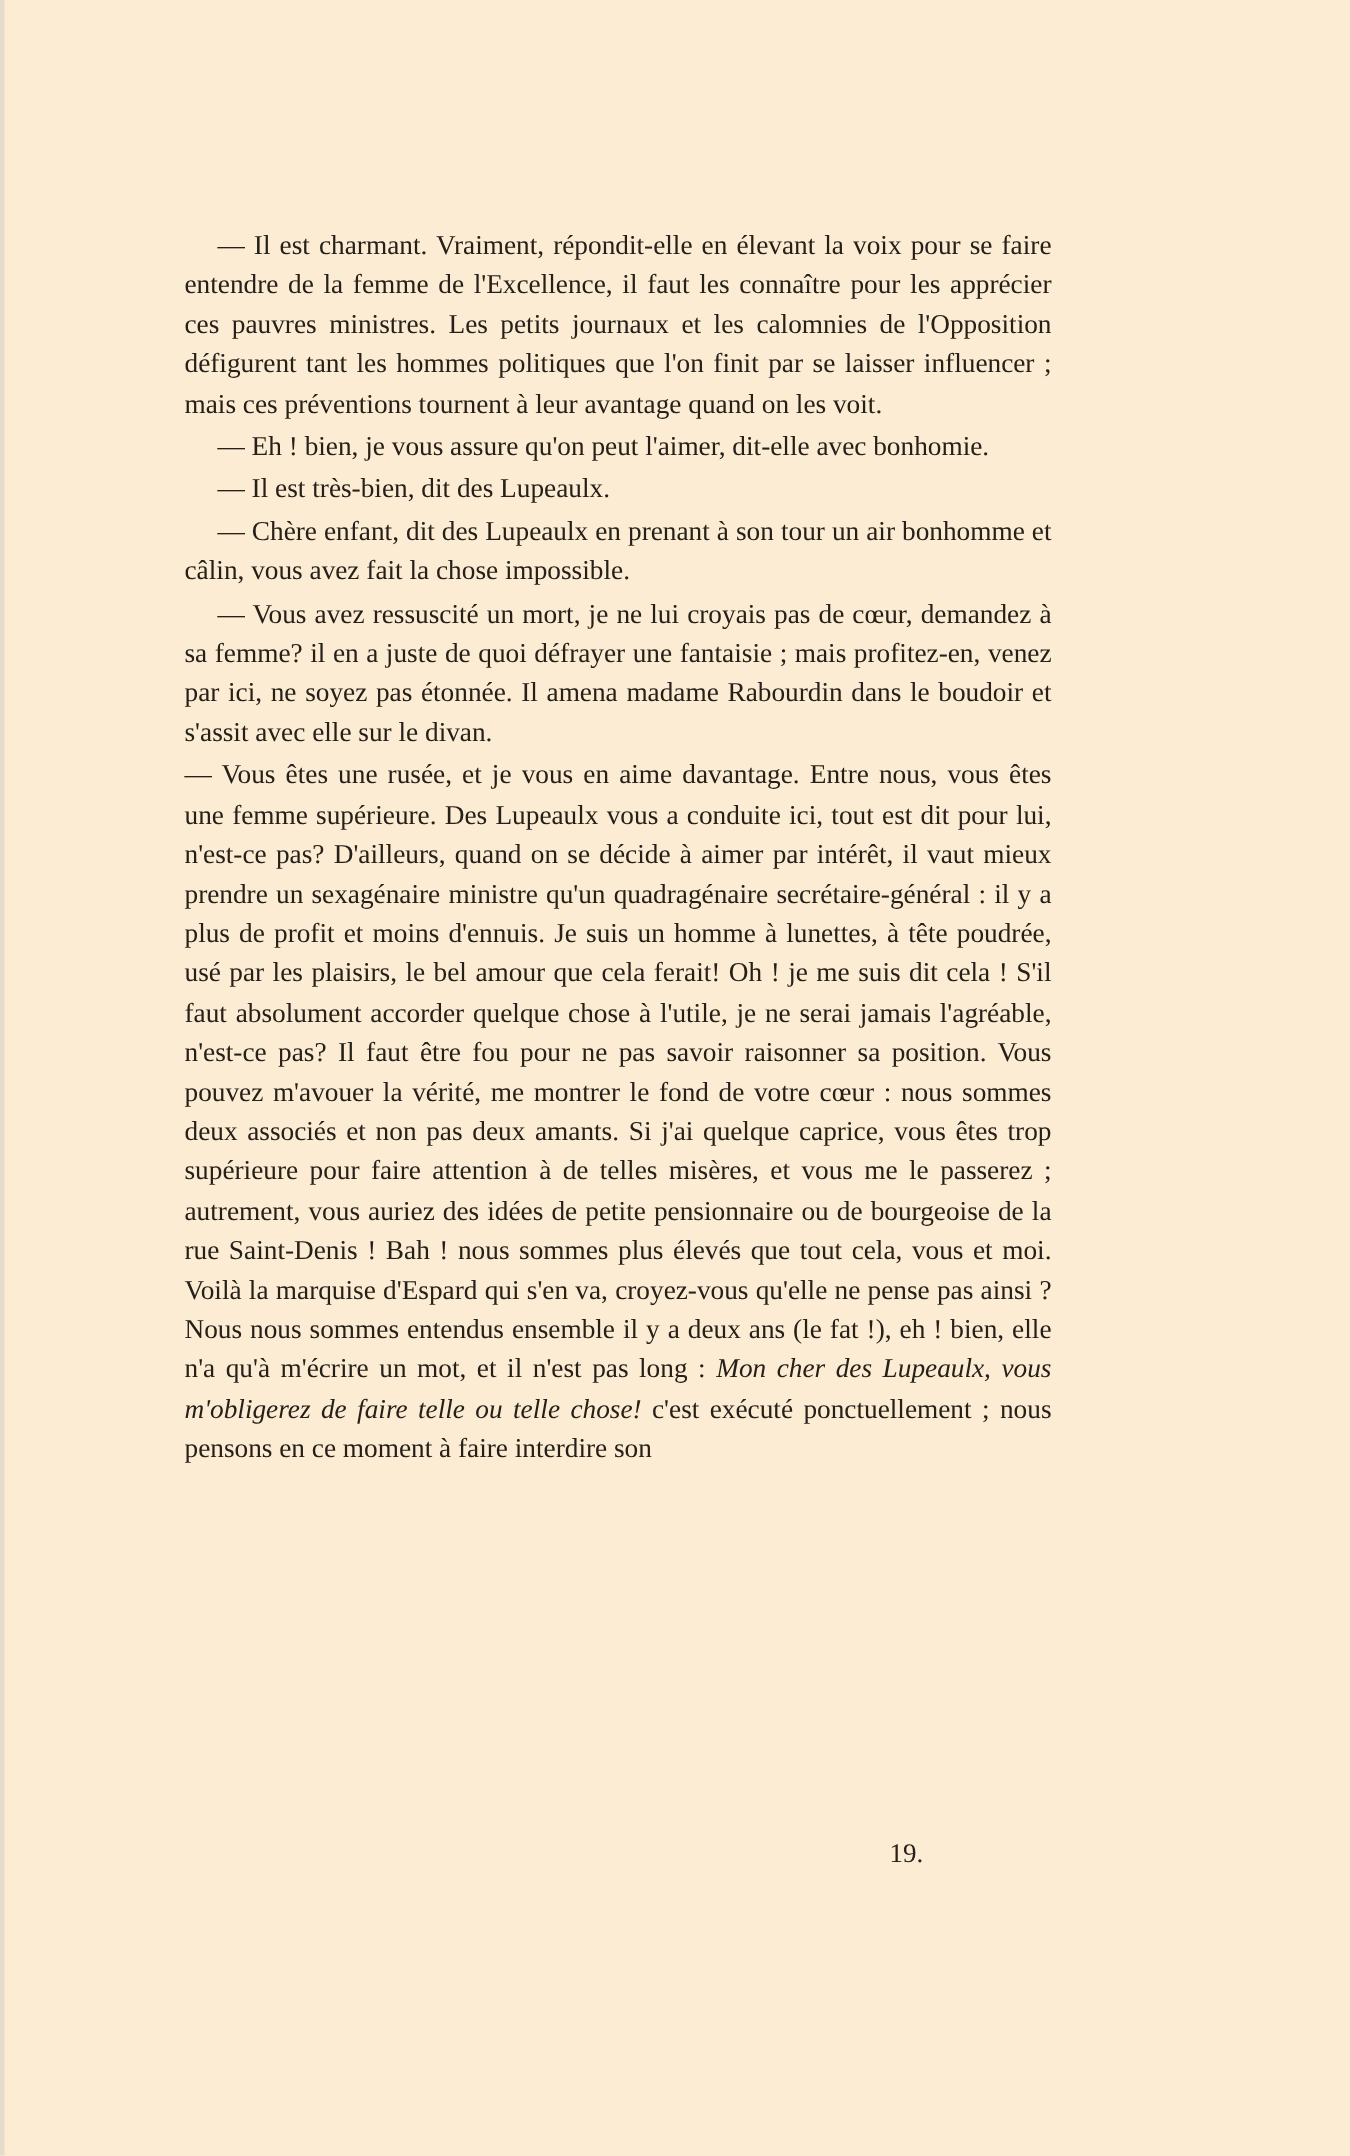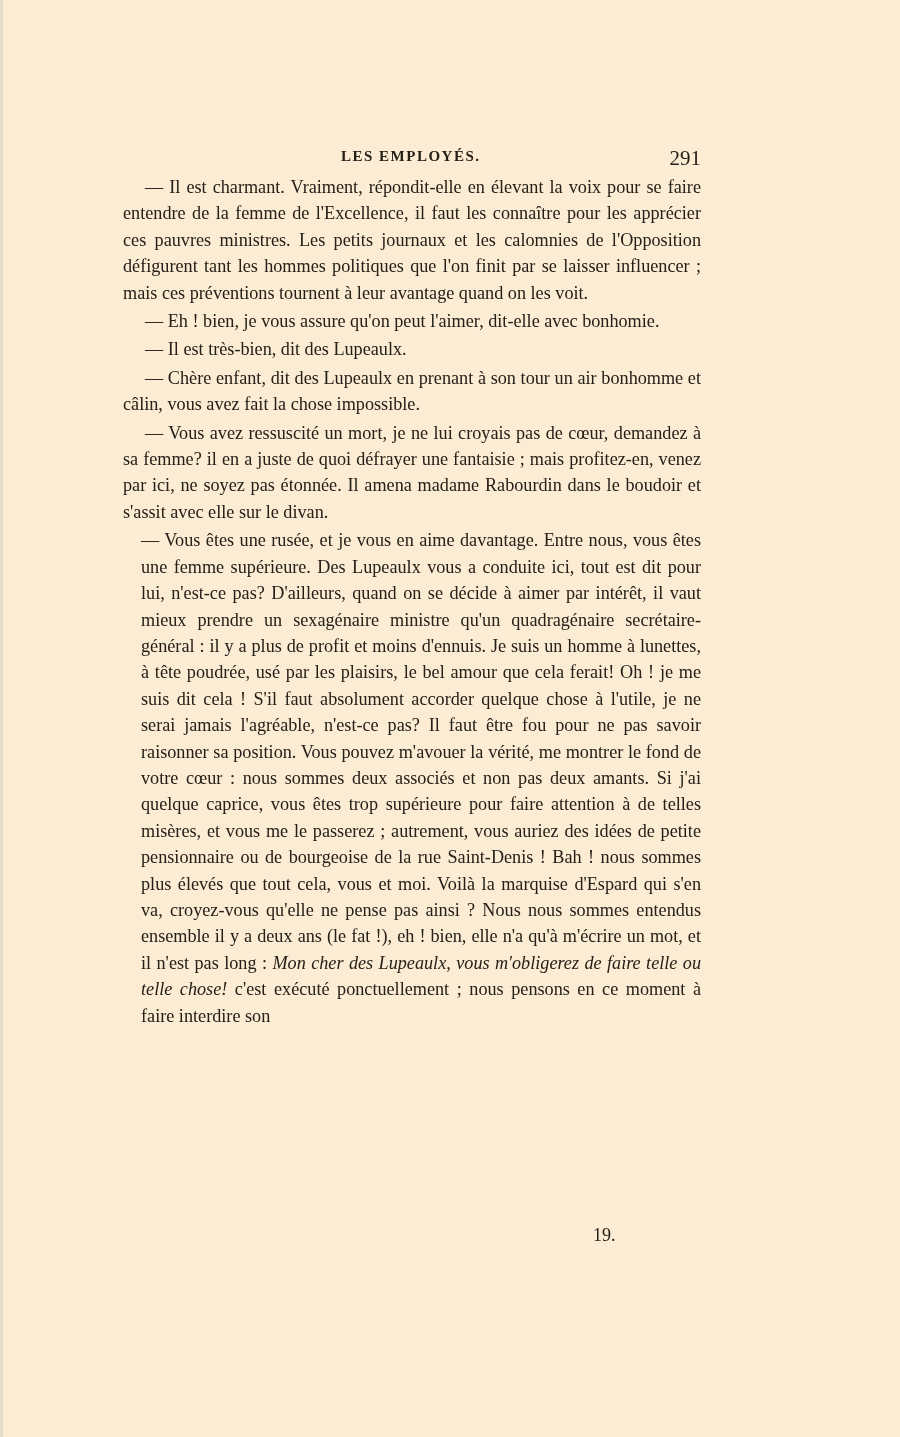--- a/index.html
+++ b/index.html
@@ -38,40 +38,36 @@
     font-size: 21px;
   }
   .text {
     margin-top: 4px;
     font-size: 18.2px;
     line-height: 26.4px;
     text-align: justify;
     font-stretch: condensed;
   }
   .para { margin: 0; text-indent: 22px; }
-  .para.noindent { text-indent: 0; margin-left: 18px; }
+  .para.noindent { text-indent: 0; }
   .para + .para { margin-top: 2px; }
   em { font-style: italic; }
   .signature {
     position: absolute;
     left: 593px;
     top: 1225px;
     font-size: 18px;
   }
 </style>
 </head>
 <body>
 
 <div class="left-edge"></div>
 
 <div class="page">
-  <div class="header">
-    <span class="running-title">LES EMPLOYÉS.</span>
-    <span class="page-number">291</span>
-  </div>
 
   <div class="text">
     <p class="para">— Il est charmant. Vraiment, répondit-elle en élevant la voix pour se faire entendre de la femme de l'Excellence, il faut les connaître pour les apprécier ces pauvres ministres. Les petits journaux et les calomnies de l'Opposition défigurent tant les hommes politiques que l'on finit par se laisser influencer ; mais ces préventions tournent à leur avantage quand on les voit.</p>
     <p class="para">— Eh ! bien, je vous assure qu'on peut l'aimer, dit-elle avec bonhomie.</p>
     <p class="para">— Il est très-bien, dit des Lupeaulx.</p>
     <p class="para">— Chère enfant, dit des Lupeaulx en prenant à son tour un air bonhomme et câlin, vous avez fait la chose impossible.</p>
     <p class="para">— Vous avez ressuscité un mort, je ne lui croyais pas de cœur, demandez à sa femme? il en a juste de quoi défrayer une fantaisie ; mais profitez-en, venez par ici, ne soyez pas étonnée. Il amena madame Rabourdin dans le boudoir et s'assit avec elle sur le divan.</p>
     <p class="para noindent"><span>— Vous êtes une rusée, et je vous en aime davantage. Entre nous, vous êtes une femme supérieure. Des Lupeaulx vous a conduite ici, tout est dit pour lui, n'est-ce pas? D'ailleurs, quand on se décide à aimer par intérêt, il vaut mieux prendre un sexagénaire ministre qu'un quadragénaire secrétaire-général : il y a plus de profit et moins d'ennuis. Je suis un homme à lunettes, à tête poudrée, usé par les plaisirs, le bel amour que cela ferait! Oh ! je me suis dit cela ! S'il faut absolument accorder quelque chose à l'utile, je ne serai jamais l'agréable, n'est-ce pas? Il faut être fou pour ne pas savoir raisonner sa position. Vous pouvez m'avouer la vérité, me montrer le fond de votre cœur : nous sommes deux associés et non pas deux amants. Si j'ai quelque caprice, vous êtes trop supérieure pour faire attention à de telles misères, et vous me le passerez ; autrement, vous auriez des idées de petite pensionnaire ou de bourgeoise de la rue Saint-Denis ! Bah ! nous sommes plus élevés que tout cela, vous et moi. Voilà la marquise d'Espard qui s'en va, croyez-vous qu'elle ne pense pas ainsi ? Nous nous sommes entendus ensemble il y a deux ans (le fat !), eh ! bien, elle n'a qu'à m'écrire un mot, et il n'est pas long : </span><em>Mon cher des Lupeaulx, vous m'obligerez de faire telle ou telle chose!</em><span> c'est exécuté ponctuellement ; nous pensons en ce moment à faire interdire son</span></p>
   </div>
 </div>

